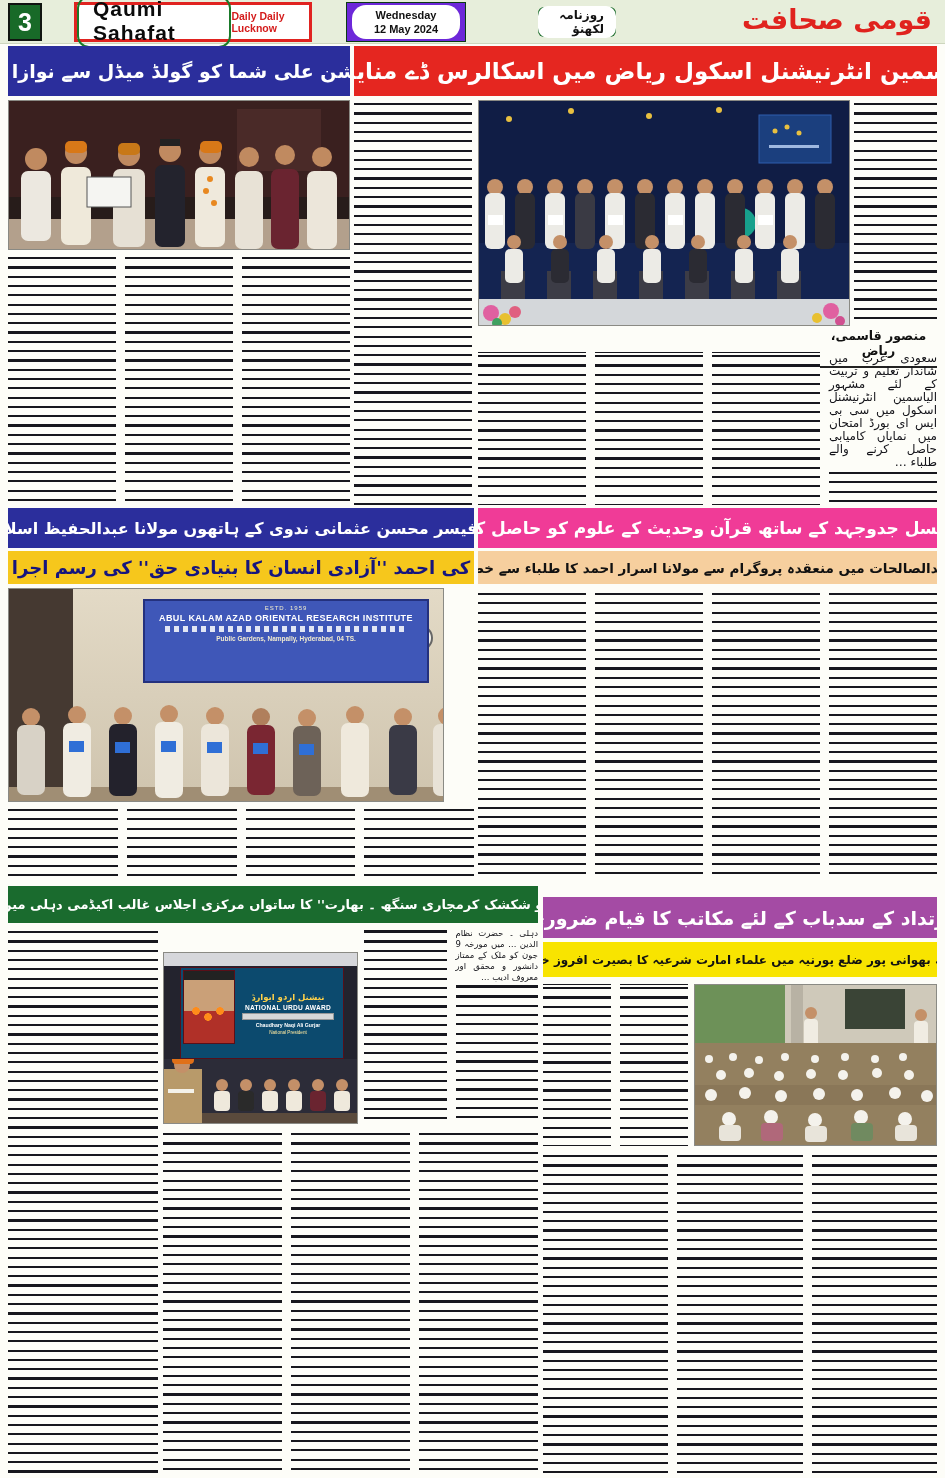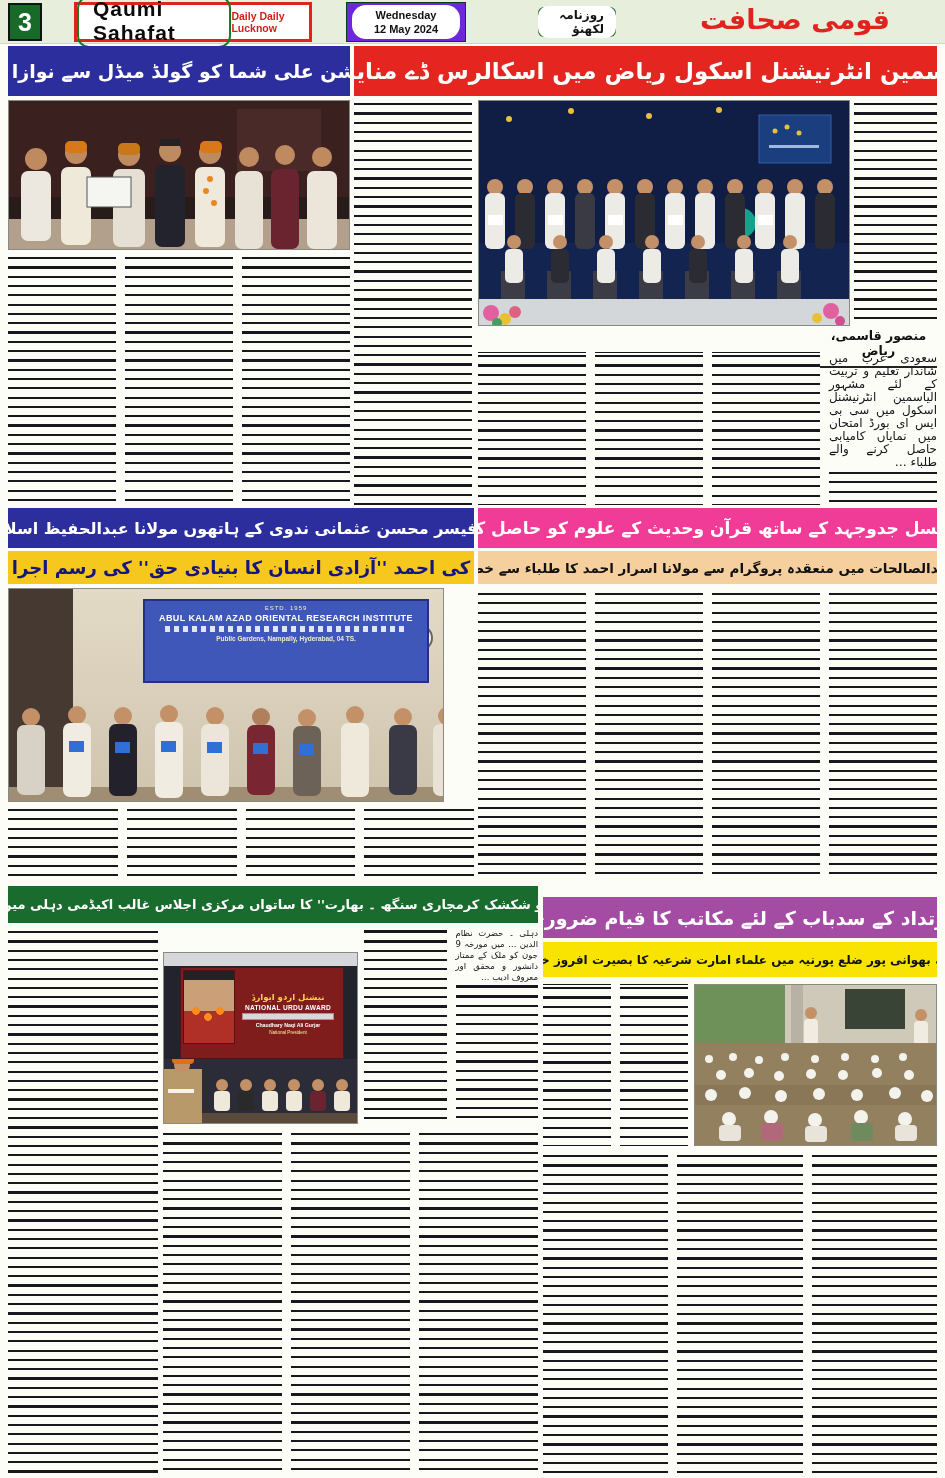--- a/index.html
+++ b/index.html
@@ -21,29 +21,29 @@
          display:flex;align-items:center;justify-content:center}
   .mastbox{background:#fff;border:3px solid #e02320;display:flex;align-items:center;justify-content:center}
   .mastinner{border:2px solid #1a7a2a;border-radius:12px;padding:0 14px;line-height:22px}
   .mast-en{font-size:21px;font-weight:800;letter-spacing:1px;color:#0b0b0b}
   .mast-sub{font-size:10.5px;font-weight:bold;color:#d41c1c;line-height:12px}
   .datebox{background:#6d28d9;border:1.5px solid #0c3b14;display:flex;align-items:center;justify-content:center}
   .dateinner{background:#fff;border-radius:14px;width:108px;text-align:center;padding:3px 0}
   .dateinner div{font-size:11px;font-weight:bold;color:#111;line-height:14px}
   .edbadge{background:#186a28;border-radius:6px;display:flex;align-items:center;justify-content:center}
   .edinner{background:#fff;border-radius:10px;padding:2px 12px;font-size:12px;font-weight:bold;color:#111}
-  .mast-ur{color:#e0231e;font-weight:bold;font-size:27px;text-align:left}
+  .mast-ur{color:#e0231e;font-weight:bold;font-size:27px;text-align:right}
   .byline{font-weight:bold;font-size:12.5px;text-align:center;border-bottom:2px solid #222;padding-bottom:8px;color:#111}
   .snip{font-size:12px;line-height:13px;text-align:justify;color:#14141a}
   .bannerblue{background:#3f57b8;border:2px solid #24317e;color:#fff;text-align:center;padding:4px 6px;display:flex;flex-direction:column;gap:2px}
   .bannerblue .estd{font-size:6px;color:#f3eecd;letter-spacing:1px}
   .bannerblue .btitle{font-size:9px;font-weight:bold;letter-spacing:.4px}
   .bannerblue .bdeco{height:6px;margin:1px 14px;background:repeating-linear-gradient(90deg,rgba(255,255,255,.85) 0 5px,rgba(255,255,255,0) 5px 9px)}
   .bannerblue .baddr{font-size:6.5px;color:#f0ead0;font-weight:bold}
-  .bannerred{background:#7f1d1d;border:1px solid #55101a;color:#fff;display:flex;padding:2px}
+  .bannerred{background:#0c4a6e;border:1px solid #55101a;color:#fff;display:flex;padding:2px}
   .bannerred .portrait{width:52px;height:74px;background:linear-gradient(#222 0 12%, #caa078 12% 55%, #b03028 55% 100%);position:relative;flex:none;border:1px solid #5a0f18}
   .bannerred .garland{position:absolute;left:6px;top:34px;width:38px;height:26px;
      background:radial-gradient(circle 4px at 6px 6px,#ff8c1a 90%,transparent),radial-gradient(circle 4px at 18px 12px,#ff8c1a 90%,transparent),radial-gradient(circle 4px at 30px 6px,#ff8c1a 90%,transparent)}
   .bannerred .btxt{flex:1;display:flex;flex-direction:column;align-items:center;justify-content:center;gap:2px;padding:0 2px;text-align:center}
   .bannerred .bur{color:#ffd24a;font-size:8.5px;font-weight:bold}
   .bannerred .ben{font-size:6.6px;font-weight:bold;letter-spacing:.3px}
   .bannerred .bstrip{width:90%;height:7px;background:#d8d8d8;box-shadow:inset 0 0 0 1px #999}
   .bannerred .bname{font-size:5.2px;font-weight:bold;color:#fff}
   .bannerred .brole{font-size:4.6px;color:#ffe9a0}
 </style>

